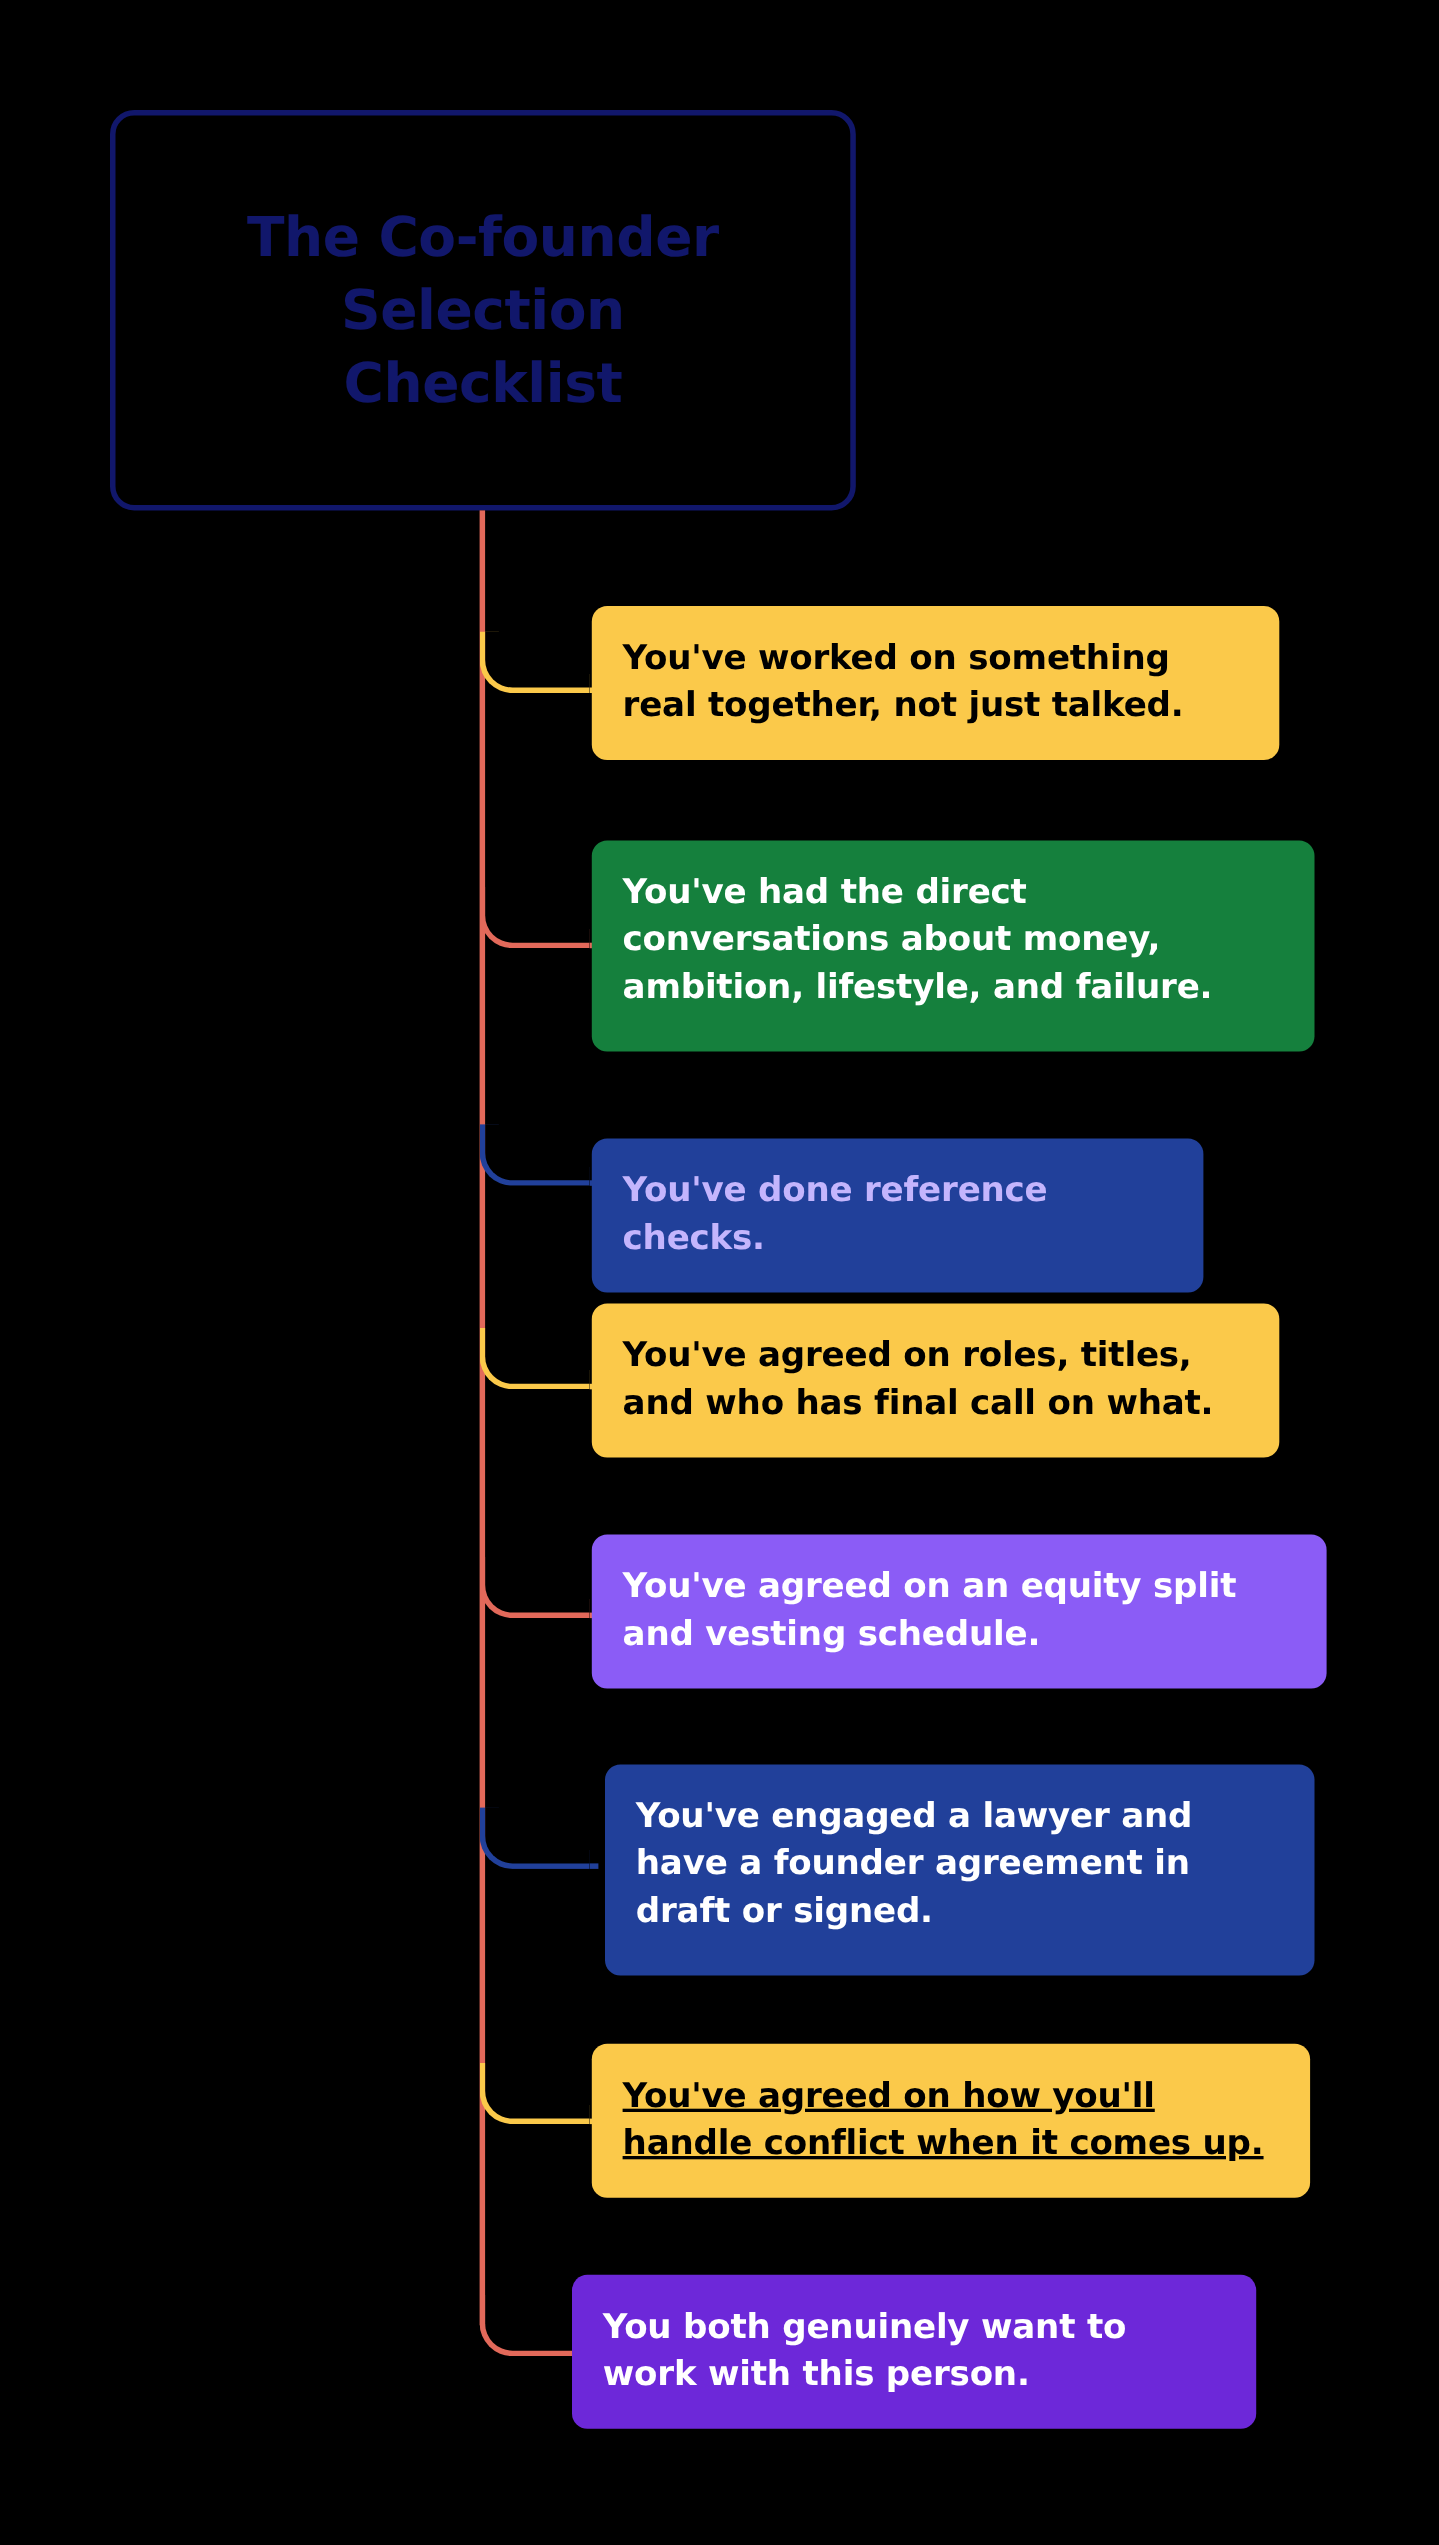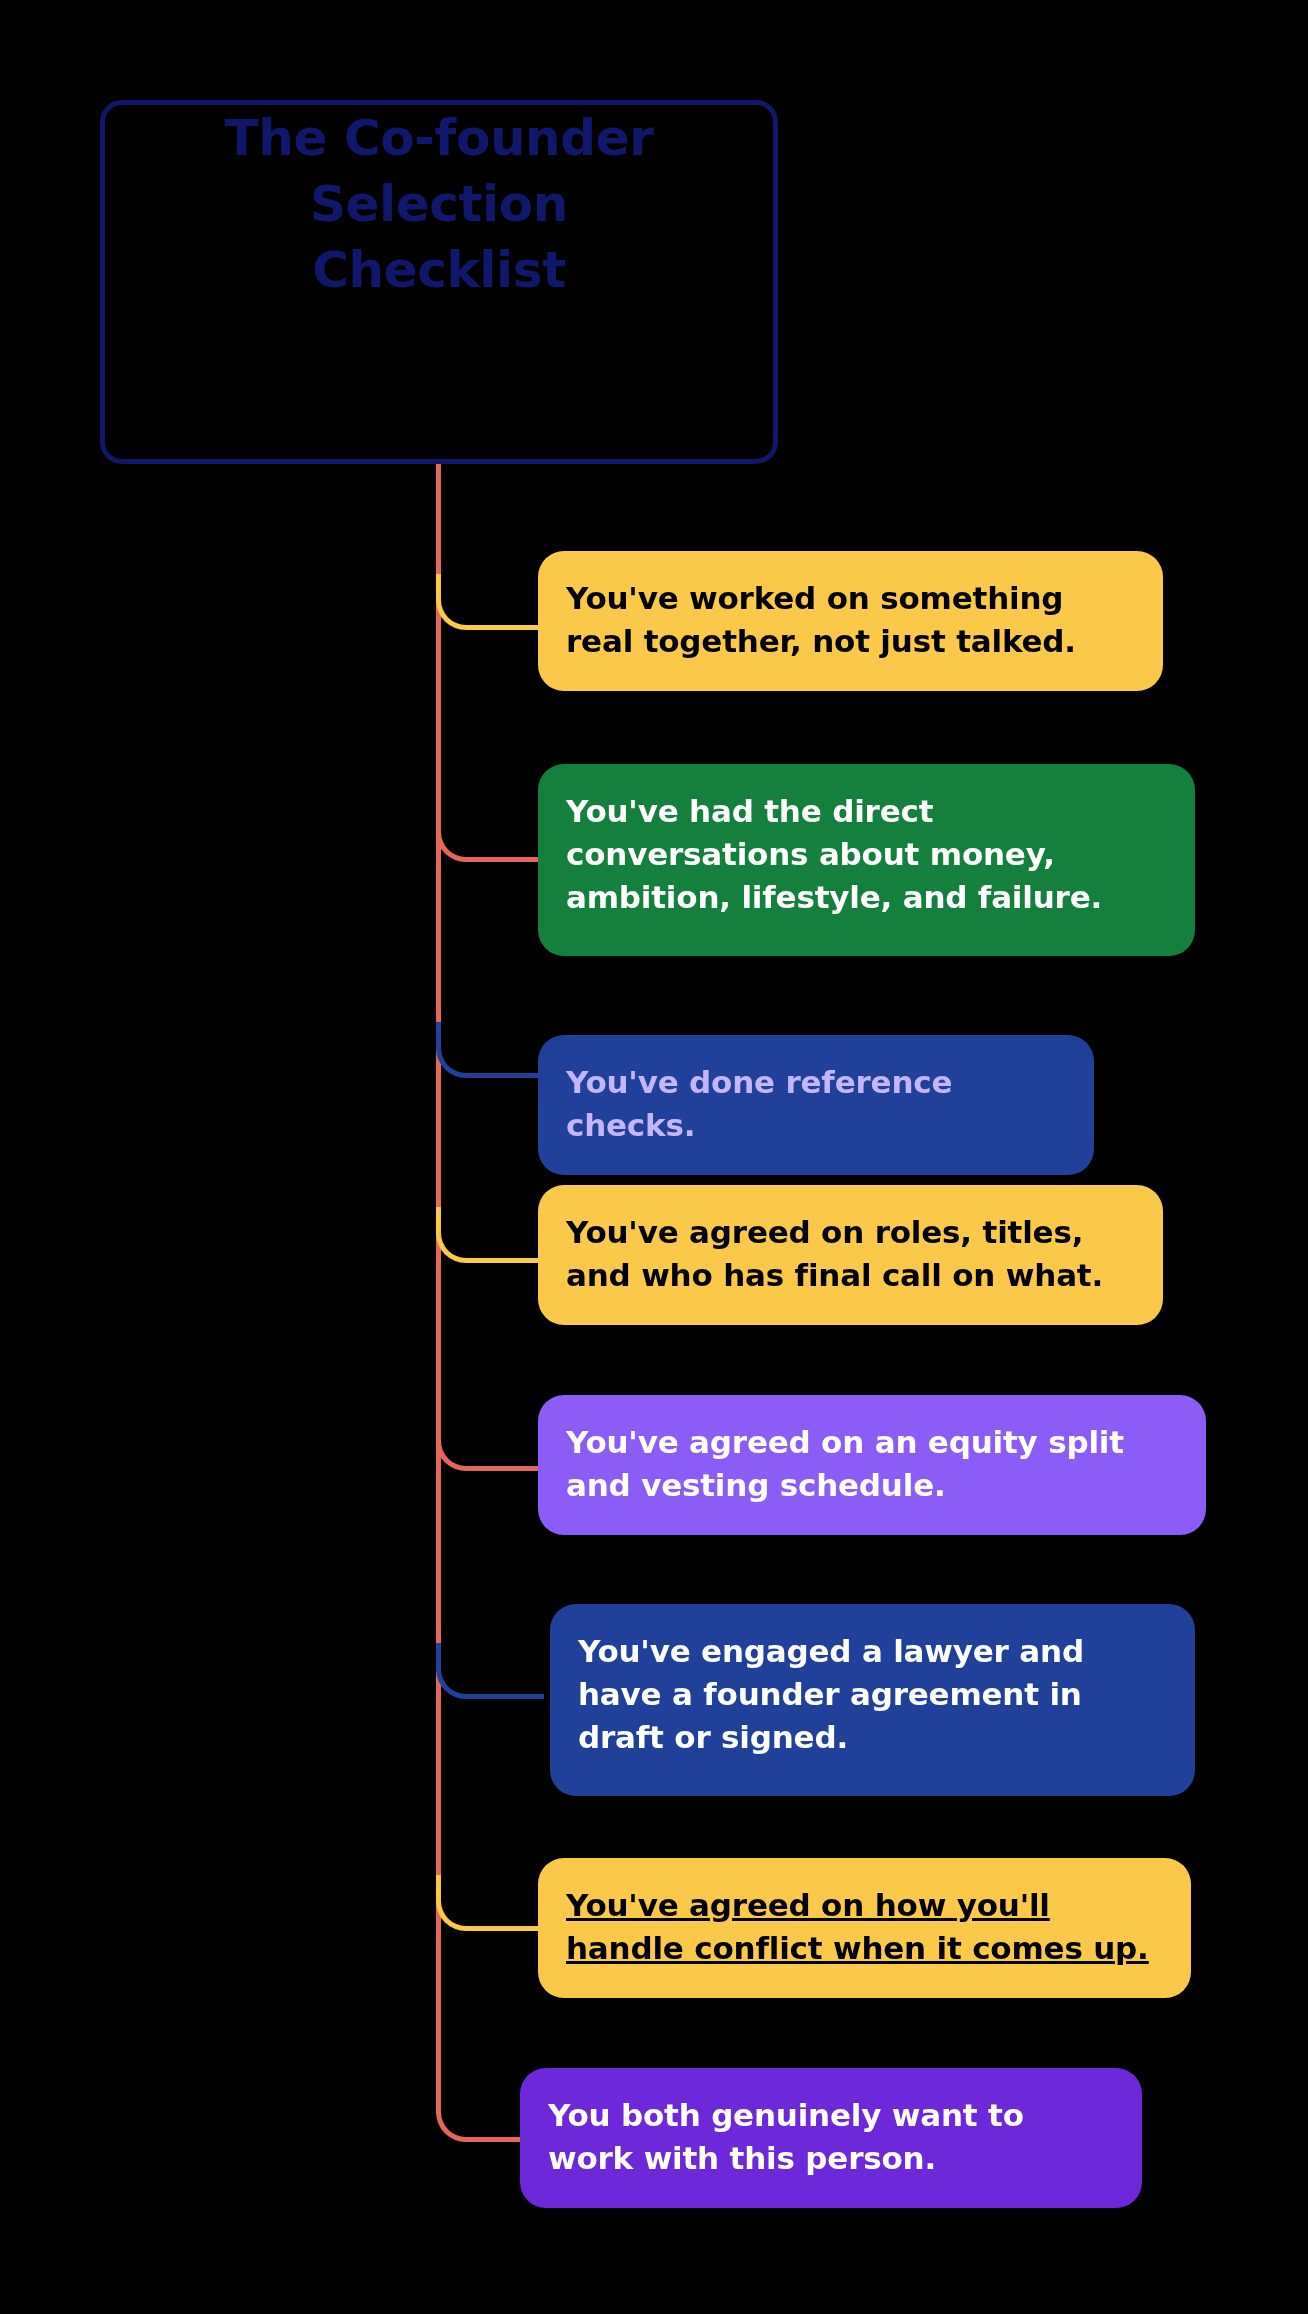--- a/index.html
+++ b/index.html
@@ -25,21 +25,21 @@
     position: absolute;
     left: 100px;
     top: 100px;
     width: 678px;
     height: 364px;
     box-sizing: border-box;
     border: 5px solid var(--root-stroke, #11176b);
     border-radius: 22px;
     background: transparent;
     display: flex;
-    align-items: flex-start;
+    align-items: center;
     justify-content: center;
   }
   .root-title {
     color: #11176b;
     font-size: 50px;
     line-height: 1.32;
     font-weight: 700;
     text-align: center;
     letter-spacing: -0.4px;
     padding: 0 26px;
@@ -71,21 +71,21 @@
   .elbow-stem {
     position: absolute;
     height: 5px;
     background: currentColor;
   }
 
   
   .leaf {
     position: absolute;
     box-sizing: border-box;
-    border-radius: 26px;
+    border-radius: 14px;
     padding: 26px 28px 28px 28px;
     font-size: 31px;
     line-height: 1.38;
     font-weight: 600;
     letter-spacing: -0.2px;
   }
   .leaf-yellow {
     background: #fbc94a;
     color: #000000;
   }

